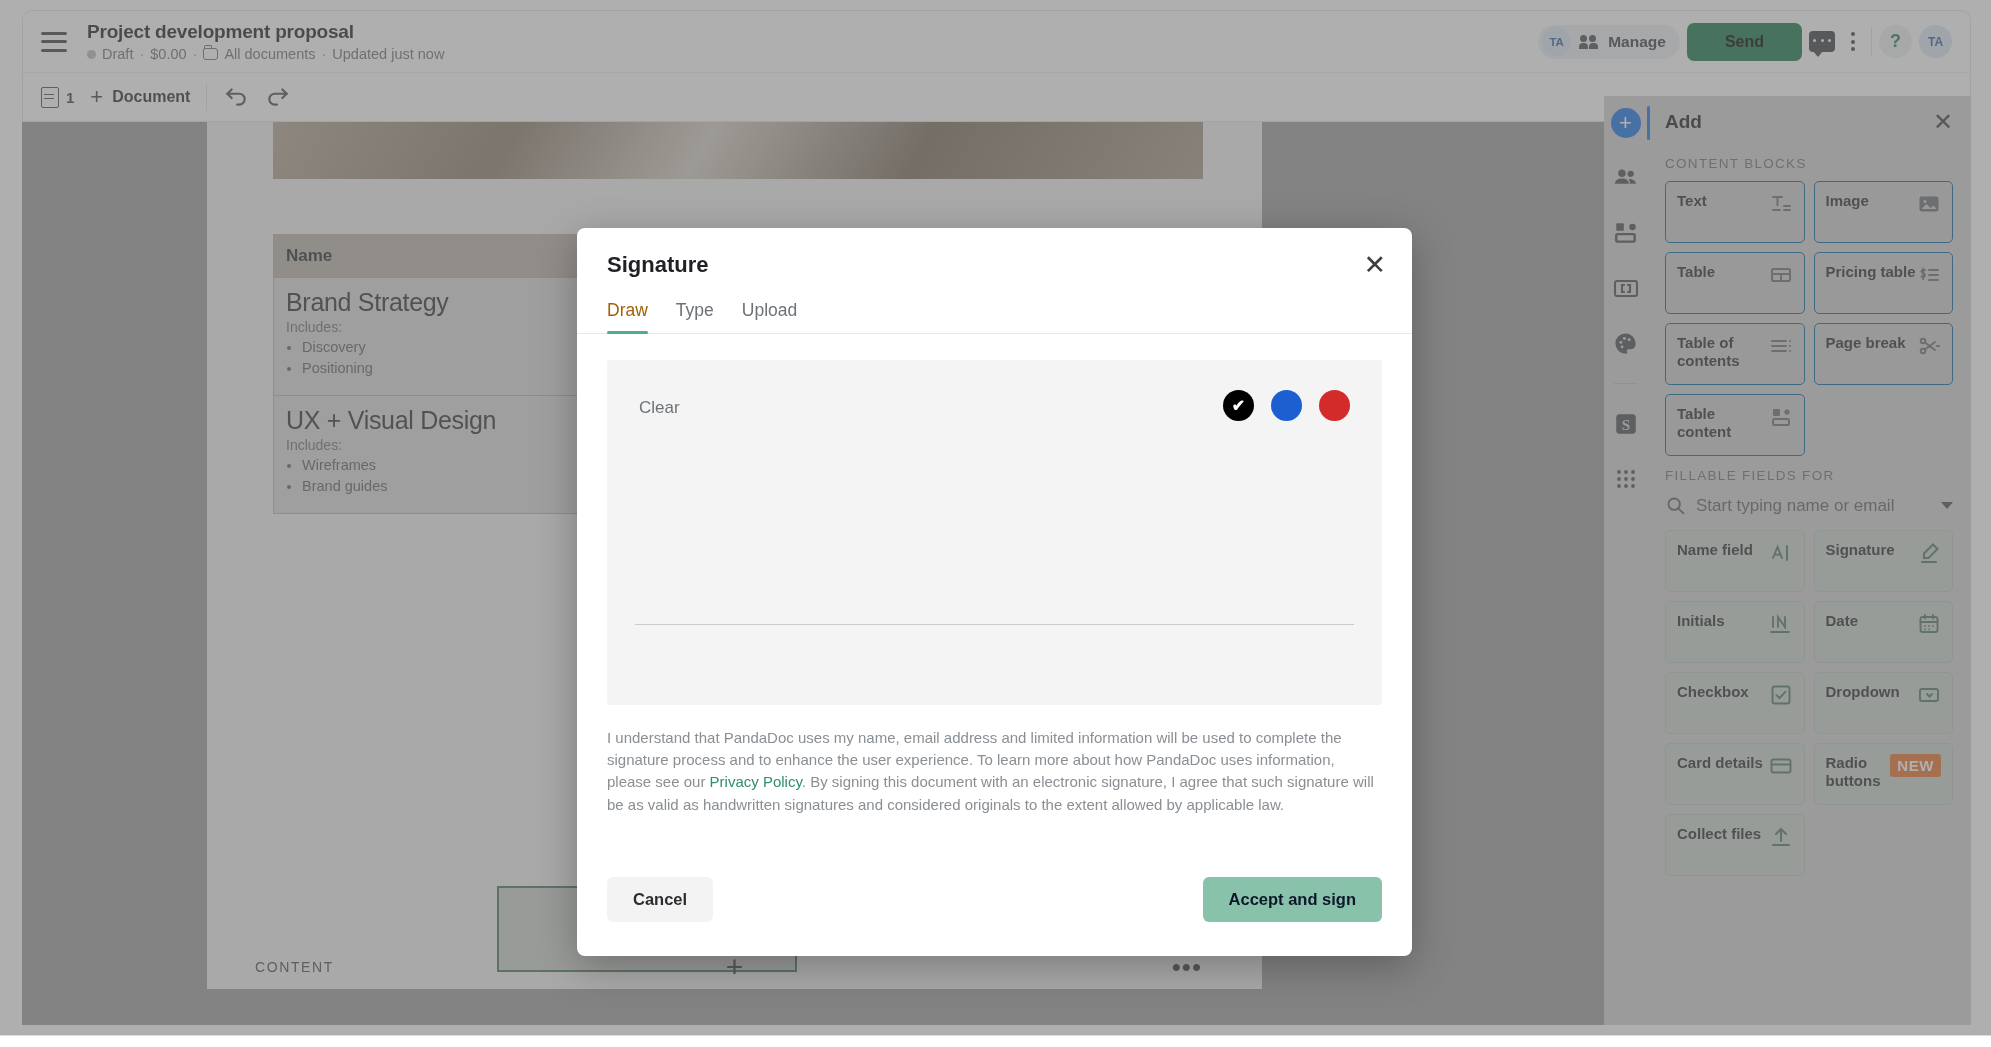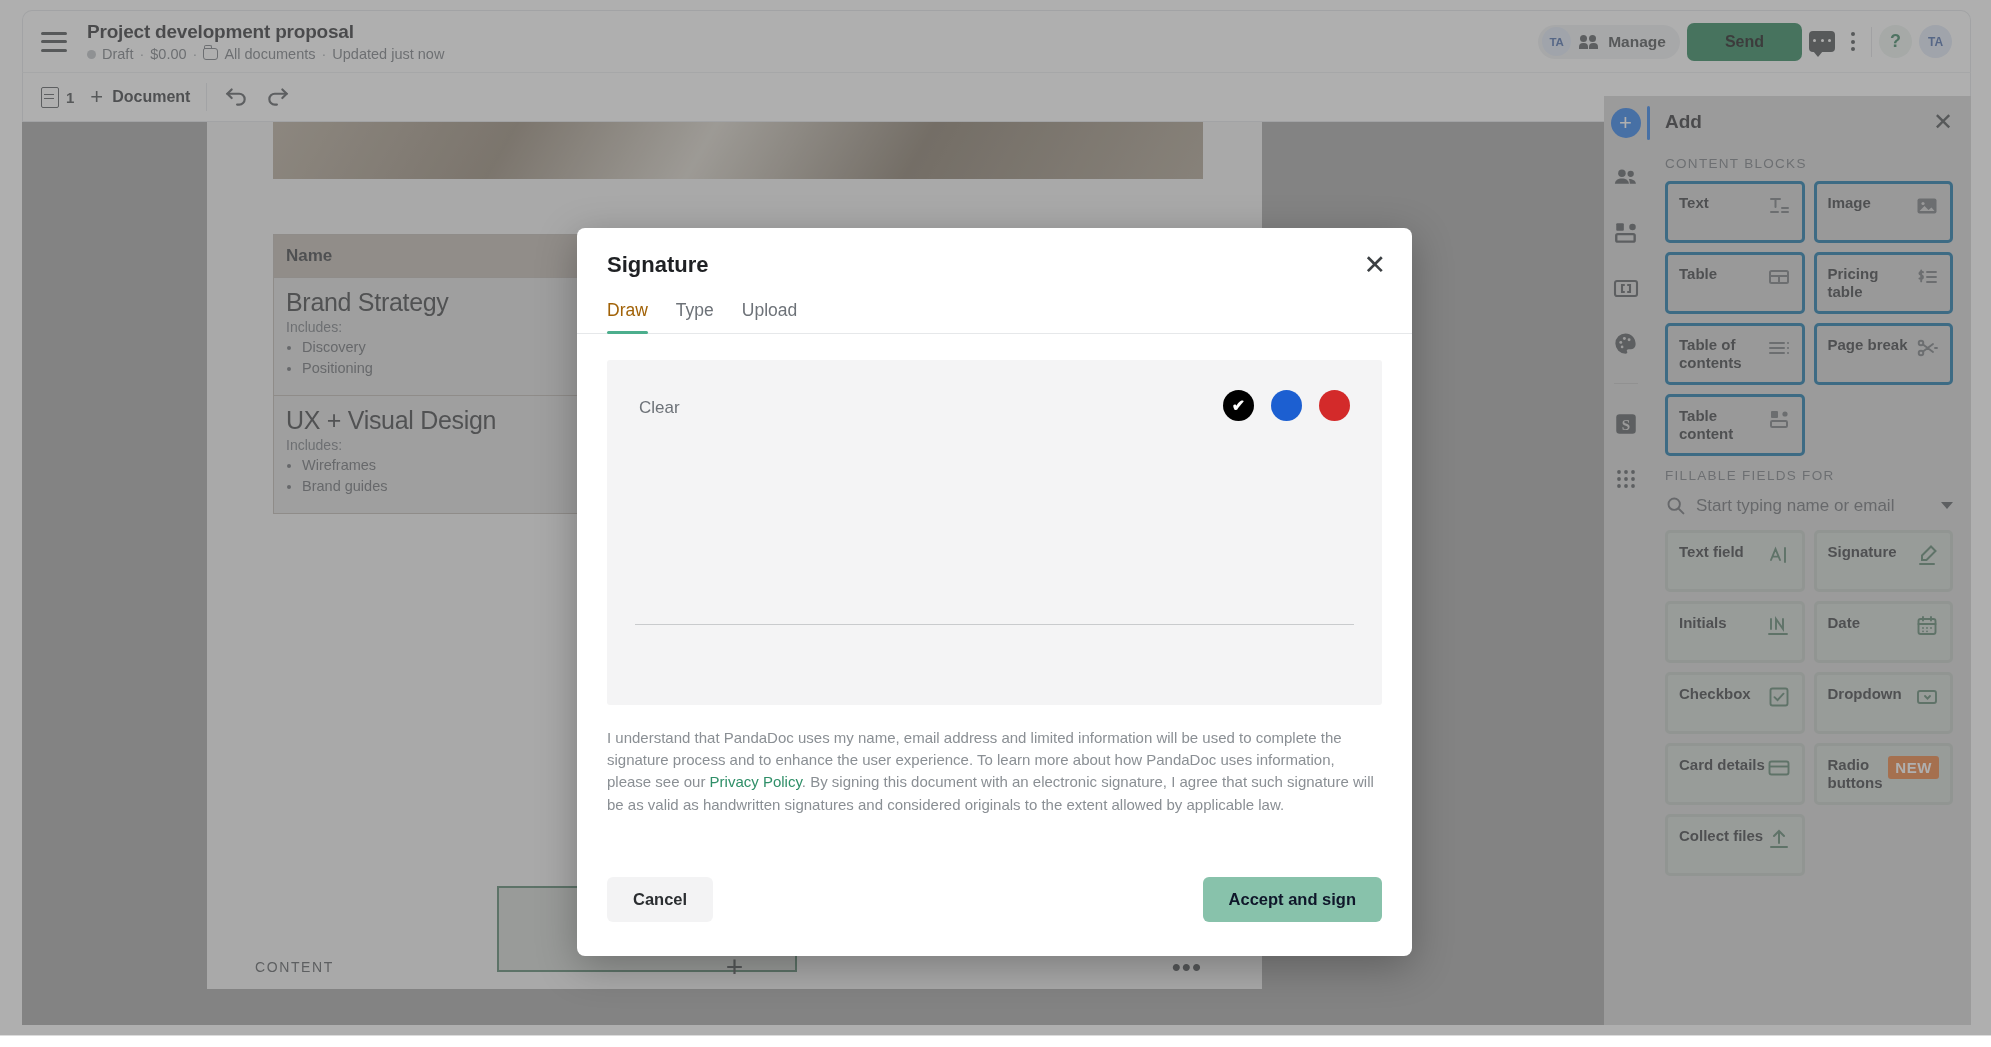--- a/index.html
+++ b/index.html
@@ -93,21 +93,21 @@
   .rail-item { width:30px; height:30px; display:flex; align-items:center; justify-content:center; cursor:pointer; position:relative;}
   .rail-item.active::after { content:""; position:absolute; right:-9px; top:-2px; width:3px; height:34px; background:#1a73e8; border-radius:2px;}
   .rail-plus { width:30px;height:30px;border-radius:50%; background:#1a73e8; color:#fff; font-size:22px; font-weight:400; display:flex;align-items:center;justify-content:center; line-height:1;}
   .rail-divider { width:24px; height:1px; background:#bcbcbc; }
 
   .sb-head { display:flex; align-items:center; padding:14px 18px 10px; }
   .sb-title { font-size:19px; font-weight:700; color:#1f2124;}
   .sb-close { margin-left:auto; font-size:24px; color:#3c4043; cursor:pointer; line-height:1; font-weight:300;}
   .sb-section { font-size:13.5px; letter-spacing:1.3px; color:#6d7278; padding:12px 18px 10px; }
   .grid { display:grid; grid-template-columns:1fr 1fr; gap:9px; padding:0 18px;}
-  .tile { background:#cfcfcf; border:3px solid #0369a1; border-radius:5px; height:62px; padding:10px 11px; display:flex; align-items:flex-start; justify-content:space-between; cursor:pointer; position:relative;}
+  .tile { background:#cfcfcf; border:1px solid #0369a1; border-radius:5px; height:62px; padding:10px 11px; display:flex; align-items:flex-start; justify-content:space-between; cursor:pointer; position:relative;}
   .tile .t-label { font-size:15px; font-weight:700; color:#2b2e31; line-height:1.2; max-width:105px;}
   .tile.field { background:#cdd4cf; border-color:#bcc5bf;}
   .tile .t-ico { color:#6a6f74; flex-shrink:0; }
   .tile.field .t-ico { color:#4e7a63; }
   .badge-new { background:#e8742c; color:#fff; font-size:15px; font-weight:700; letter-spacing:0.6px; border-radius:3px; padding:3px 7px;}
   .search-row { display:flex; align-items:center; gap:10px; padding:2px 18px 14px; cursor:text;}
   .search-ph { font-size:17px; color:#5f6368; }
   .caret-down { margin-left:auto; width:0;height:0;border-left:6px solid transparent;border-right:6px solid transparent;border-top:7px solid #4a4e52;}
 
   
@@ -374,21 +374,21 @@
       <svg width="21" height="21" viewBox="0 0 24 24" fill="none" stroke="#5f6368" stroke-width="2.2">
         <circle cx="10.5" cy="10.5" r="6.5"></circle>
             <path d="M15.5 15.5L21 21" stroke-linecap="round"></path>
           </svg>
       <span class="search-ph">Start typing name or email</span>
       <span class="caret-down"></span>
     </div>
 
     <div class="grid">
       <div class="tile field">
-        <span class="t-label">Text field</span>
+        <span class="t-label">Name field</span>
         <svg class="t-ico" width="24" height="24" viewBox="0 0 24 24" fill="none" stroke="currentColor" stroke-width="1.9">
           <path d="M4 17L8.5 6l4.5 11M5.8 13.6h5.6M18 5v14" stroke-linecap="round"></path>
             </svg>
       </div>
       <div class="tile field">
         <span class="t-label">Signature</span>
         <svg class="t-ico" width="24" height="24" viewBox="0 0 24 24" fill="none" stroke="currentColor" stroke-width="2" stroke-linecap="round">
           <path d="M16 3.5l4.5 4.5-9 9H7v-4.5z"></path>
               <line x1="5" y1="21" x2="19" y2="21"></line>
             </svg>

